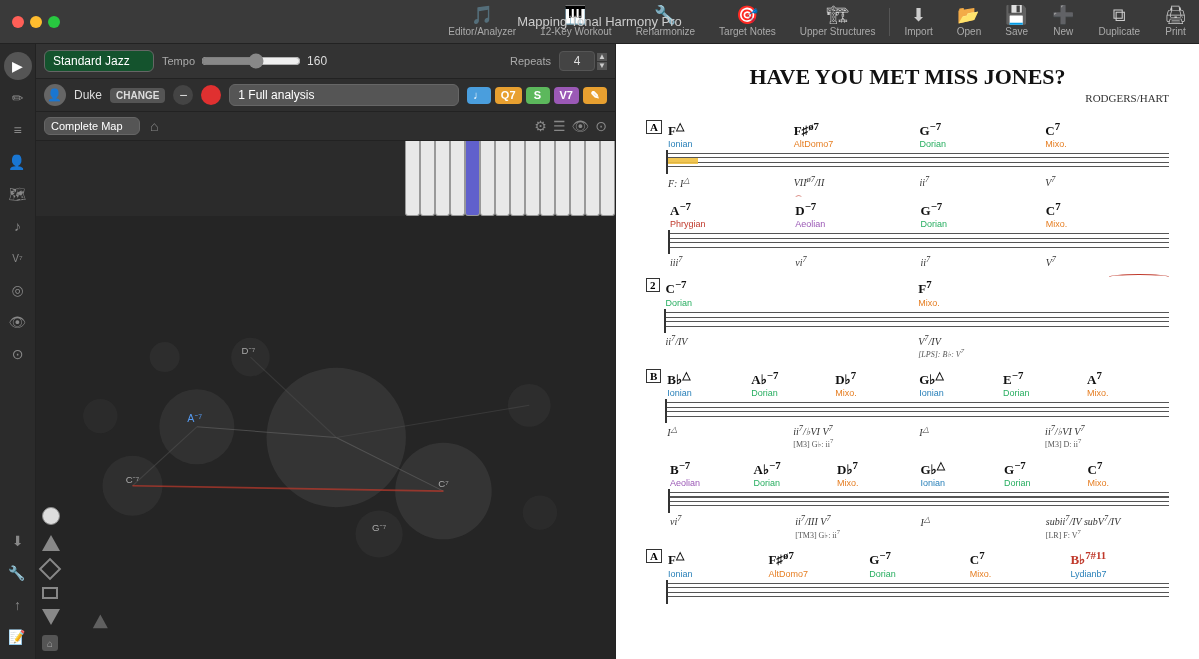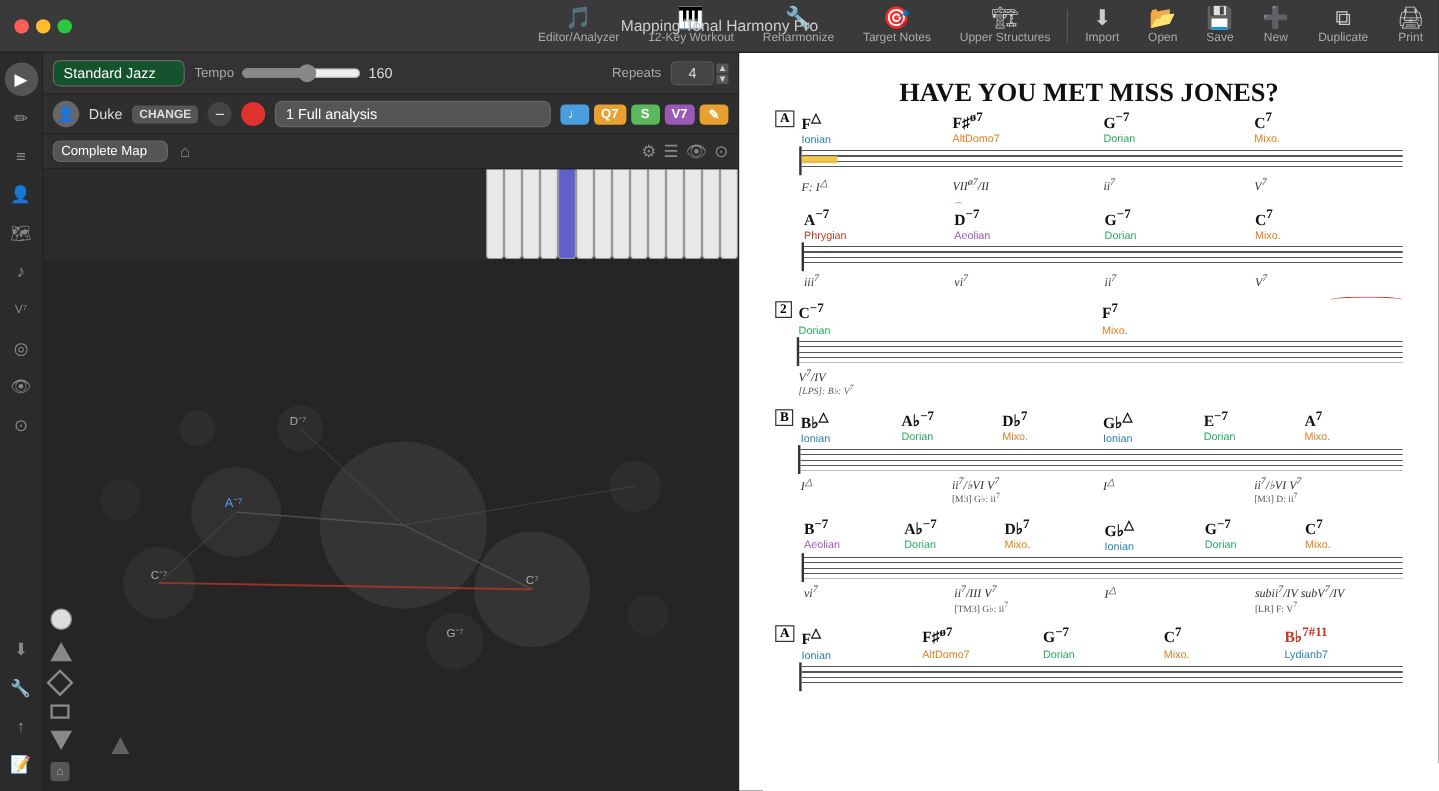--- a/index.html
+++ b/index.html
@@ -666,20 +666,21 @@
         <div style="width:0;height:0;border-left:9px solid transparent;border-right:9px solid transparent;border-top:16px solid #888;"></div>
         <div style="width:16px;height:16px;background:#555;border-radius:3px;display:flex;align-items:center;justify-content:center;color:#aaa;font-size:10px;">⌂</div>
       </div>
     </div>
   </div>
 
   <div class="right-panel">
     <div class="sheet-staff-container">
 
       <div class="sheet-title">HAVE YOU MET MISS JONES?</div>
+      <div class="sheet-composer">RODGERS/HART</div>
 
       <div style="display:flex;align-items:flex-start;margin-bottom:4px;">
         <span class="section-label">A</span>
         <div style="flex:1;">
           <div class="chord-row">
             <div class="chord-item">
               <div class="chord-sym">F<sup>△</sup></div>
               <div class="chord-mode" style="color:#2980b9;">Ionian</div>
             </div>
             <div class="chord-item">
@@ -752,20 +753,21 @@
               <div class="chord-mode" style="color:#27ae60;">Dorian</div>
             </div>
             <div class="chord-item" style="flex:2;position:relative;">
               <div class="chord-sym">F<sup>7</sup></div>
               <div style="position:absolute;top:-4px;right:0;width:60px;height:6px;border-top:1.5px solid #c0392b;border-radius:50% 50% 0 0;"></div>
               <div class="chord-mode" style="color:#e67e22;">Mixo.</div>
             </div>
           </div>
           <div class="staff-bar"></div>
           <div class="roman-row">
+            <div class="roman-item" style="flex:2;">ii<sup>7</sup>/IV</div>
             <div class="roman-item" style="flex:2;position:relative;">
               V<sup>7</sup>/IV
               <div style="font-size:8px;color:#555;">[LPS]: B♭: V<sup>7</sup></div>
             </div>
           </div>
         </div>
       </div>
 
       <div style="display:flex;align-items:flex-start;margin-bottom:4px;">
         <span class="section-label" style="background:#fff;">B</span>

